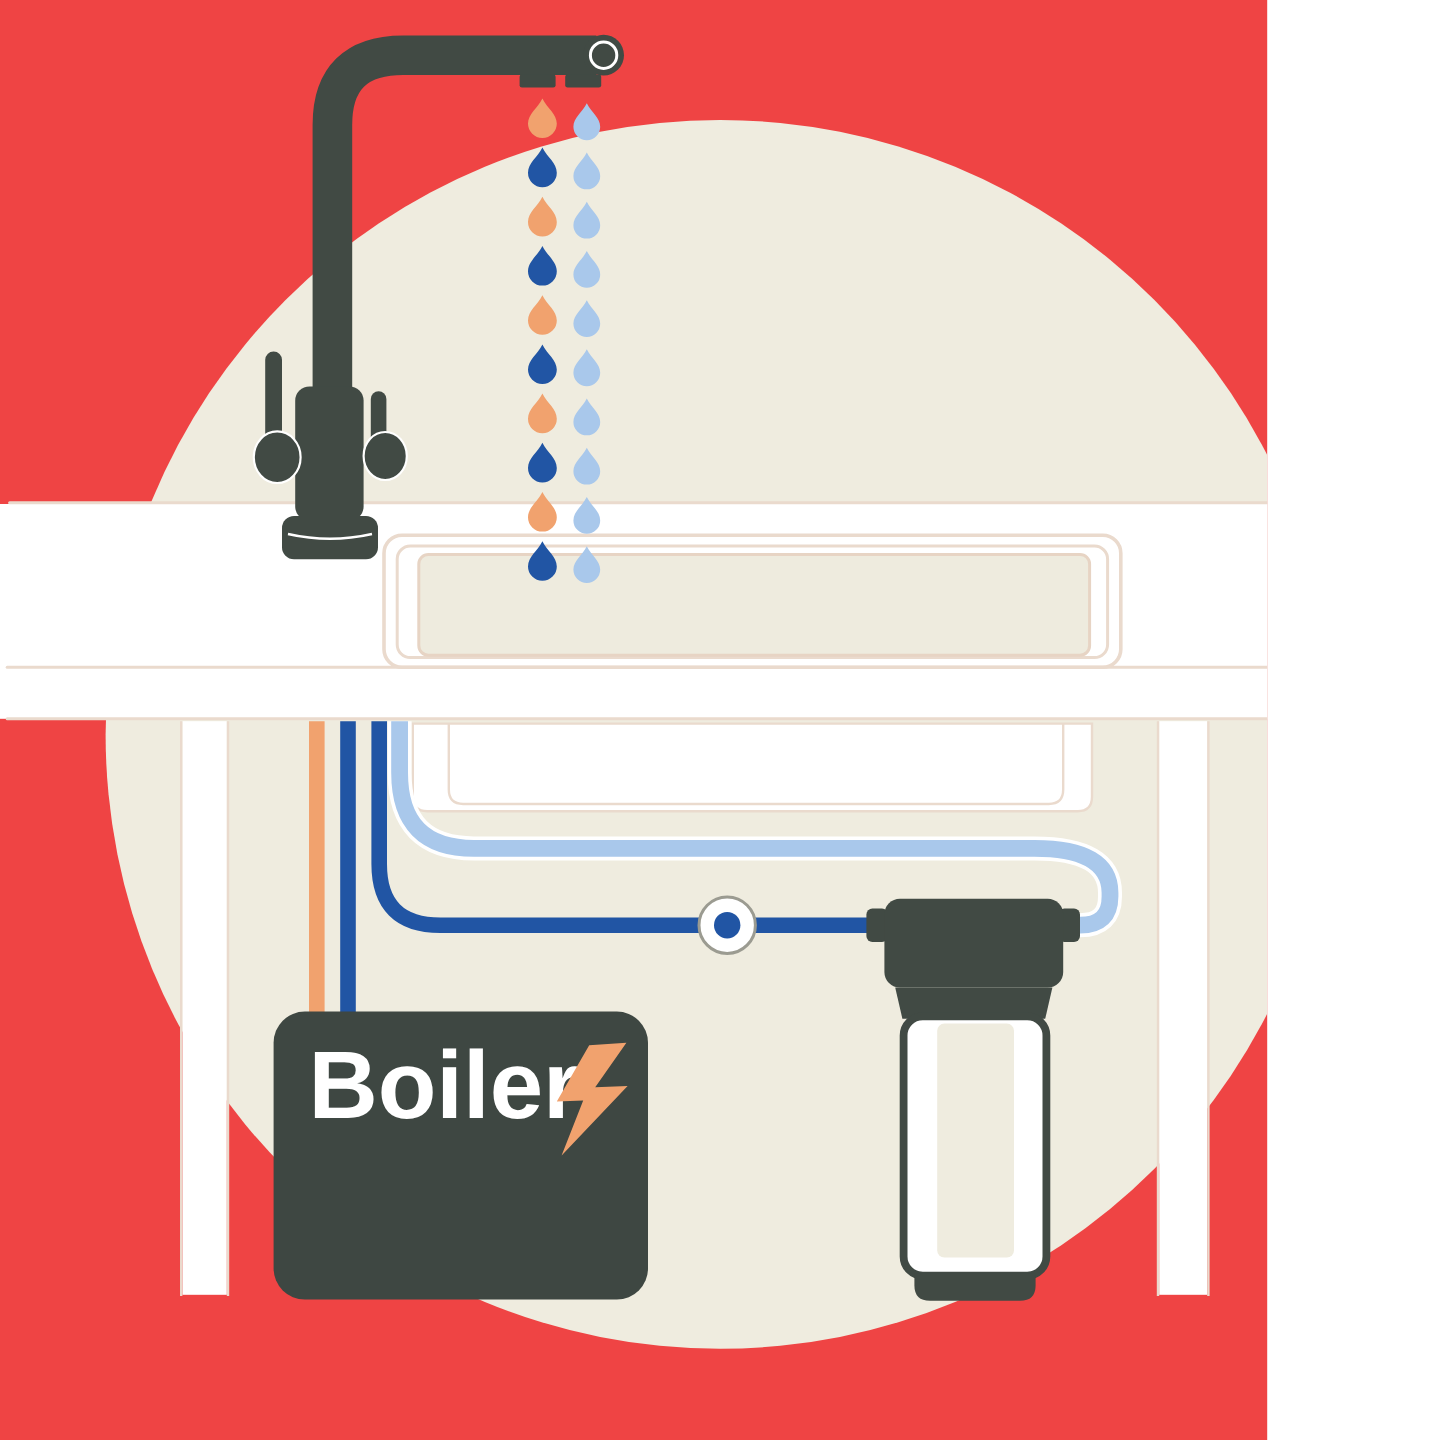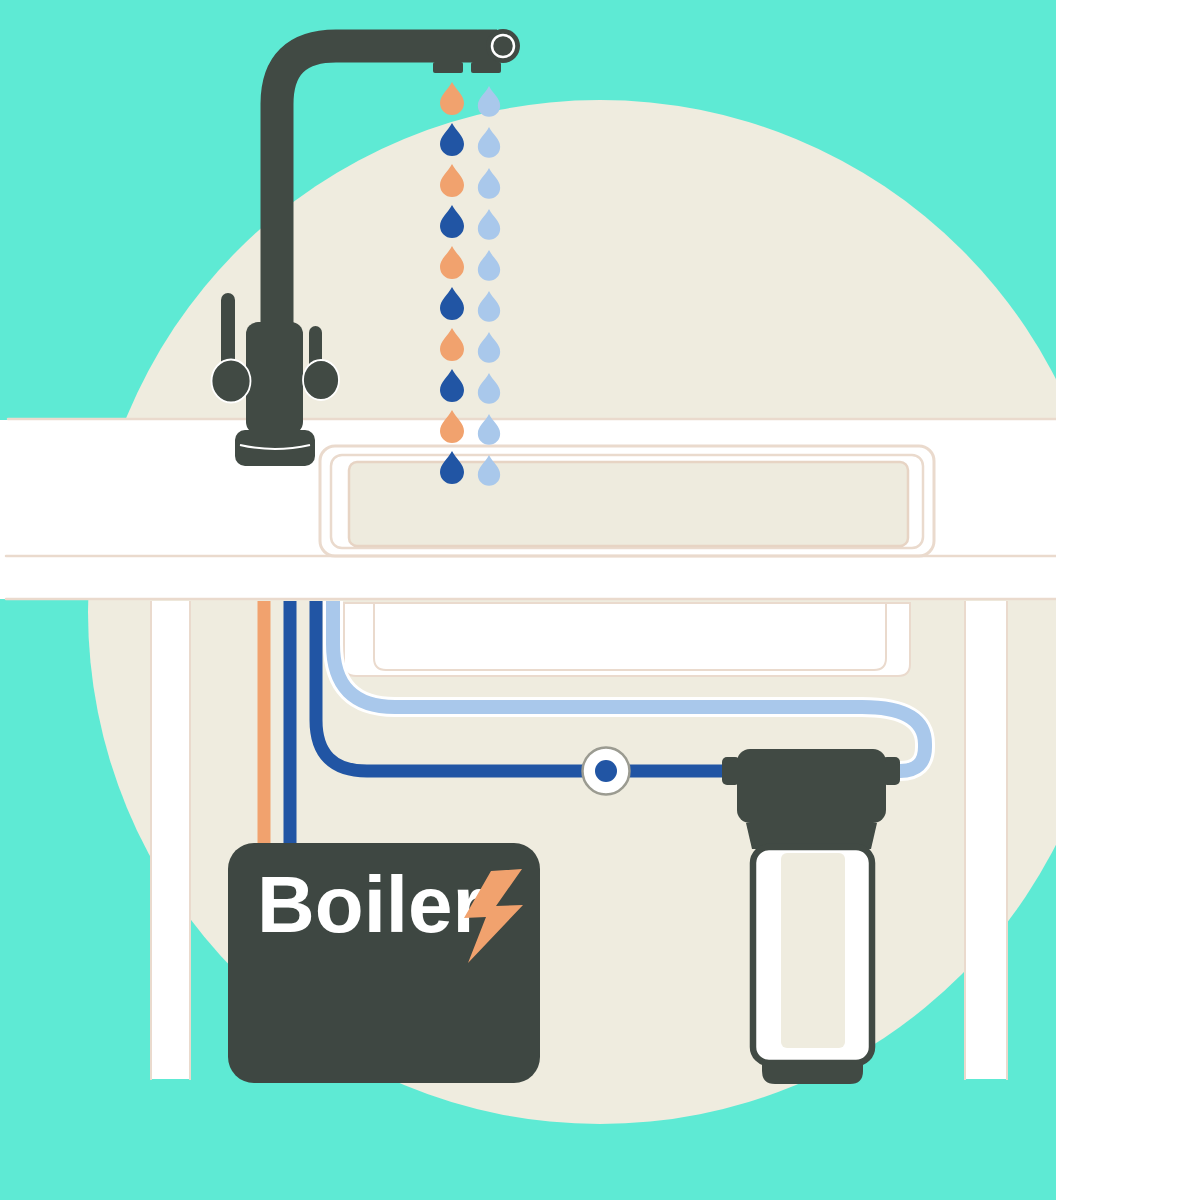--- a/index.html
+++ b/index.html
@@ -1,16 +1,16 @@
 <!DOCTYPE html>
 <html><head>
 <meta charset="utf-8">
 <style>
   html,body{margin:0;padding:0;background:#ffffff;}
-  .stage{width:1056px;height:1200px;position:relative;overflow:hidden;background:#5eead4;}
+  .stage{width:1056px;height:1200px;position:relative;overflow:hidden;background:#ef4444;}
   svg{display:block;}
   .boiler-label{font-family:"Liberation Sans","DejaVu Sans",sans-serif;font-weight:bold;}
 </style>
 </head>
 <body>
 
 <div class="stage">
 <svg viewBox="0 0 1200 1200" width="1200" height="1200">
 
   <circle cx="600" cy="612" r="512" fill="#efecdf"></circle>

